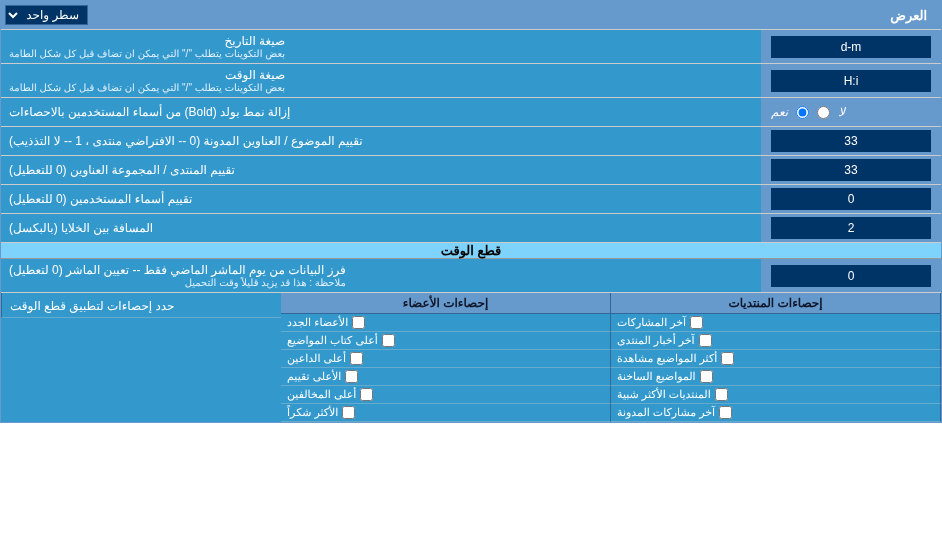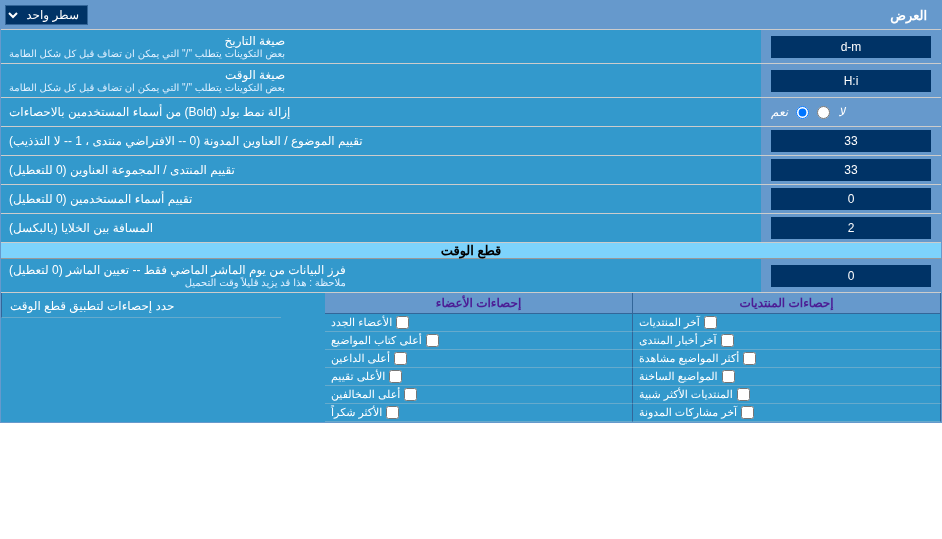--- a/index.html
+++ b/index.html
@@ -114,21 +114,20 @@
       font-size: 13px;
       border-bottom: 1px solid #999;
     }
 
     
     .checkboxes-area {
       display: flex;
       flex-direction: row-reverse;
       width: 100%;
       background: #3399cc;
-      gap: 44px;
     }
 
     .checkbox-label-cell {
       background: #3399cc;
       color: #fff;
       padding: 4px 8px;
       font-size: 12px;
       text-align: right;
       flex: 0 0 280px;
       display: flex;
@@ -144,21 +143,21 @@
     }
 
     .checkbox-col {
       flex: 1;
       background: #3399cc;
       padding: 0;
     }
 
     .checkbox-col-header {
       background: #6699cc;
-      color: #4c1d95;
+      color: #0f172a;
       text-align: center;
       padding: 3px 4px;
       font-weight: bold;
       font-size: 12px;
       border-bottom: 1px solid #336699;
       border-right: 1px solid #336699;
     }
 
     .checkbox-item {
       display: flex;
@@ -292,21 +291,21 @@
       <span>حدد إحصاءات لتطبيق قطع الوقت</span>
     </div>
 
     <div class="checkboxes-columns">
 
       <div class="checkbox-col">
         <div class="checkbox-col-header">
           <span>إحصاءات المنتديات</span>
         </div>
         <div class="checkbox-item">
-          <span>آخر المنتديات</span>
+          <span>آخر المشاركات</span>
           <input type="checkbox" style="">
         </div>
         <div class="checkbox-item">
           <span>آخر أخبار المنتدى</span>
           <input type="checkbox" style="">
         </div>
         <div class="checkbox-item">
           <span>أكثر المواضيع مشاهدة</span>
           <input type="checkbox" style="">
         </div>

